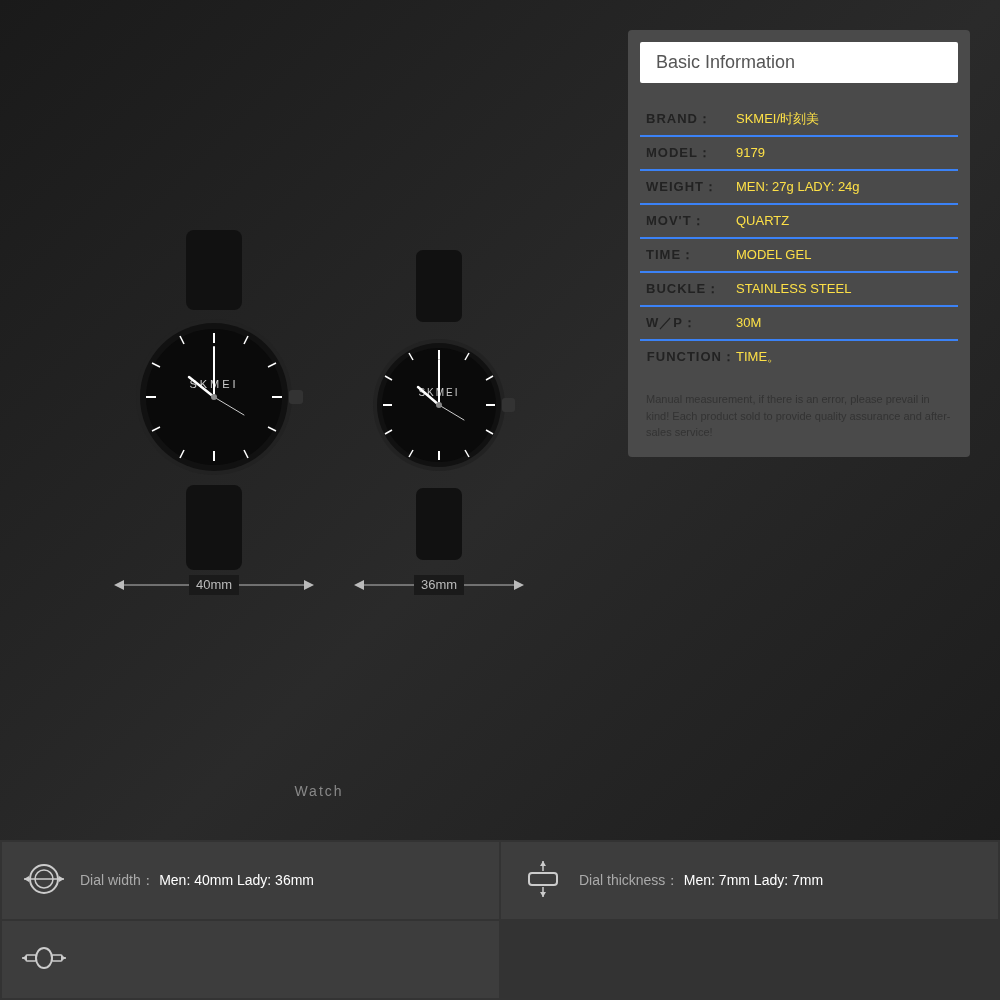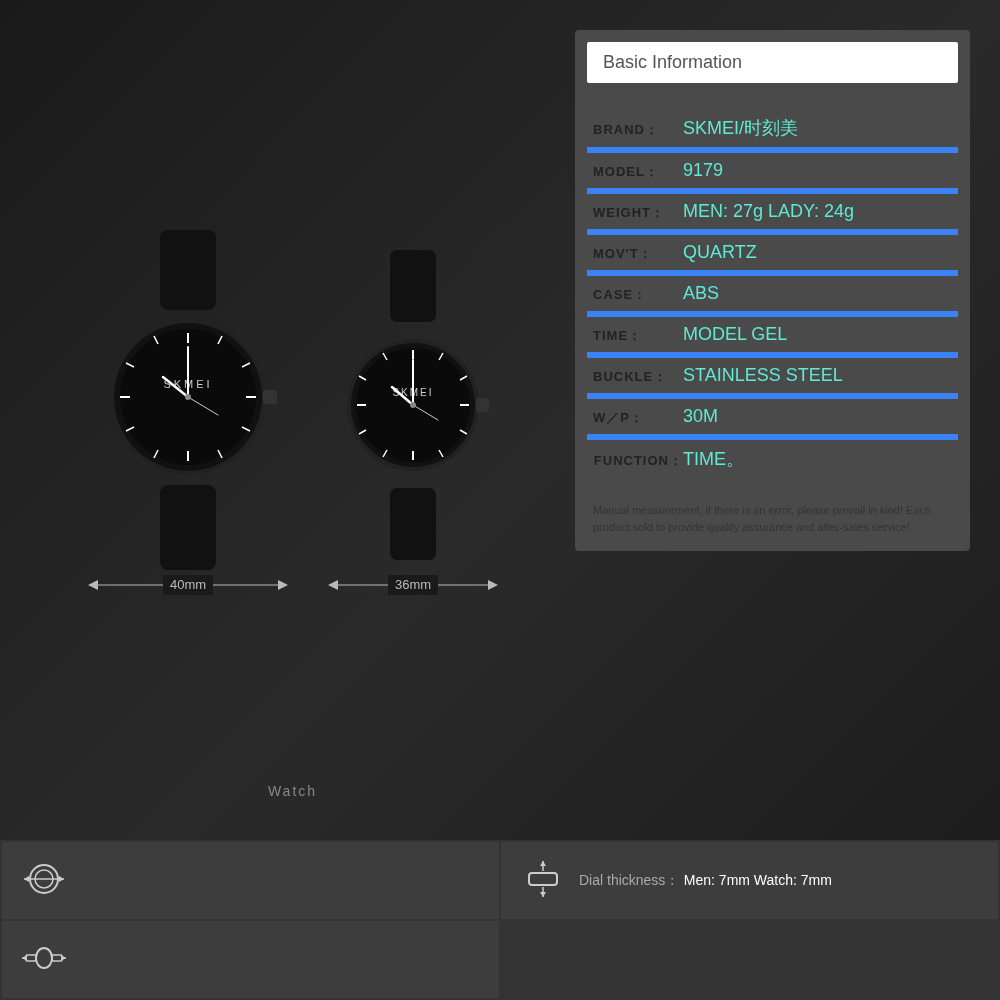--- a/index.html
+++ b/index.html
@@ -40,27 +40,27 @@
     .watches-row {
       display: flex;
       gap: 40px;
       align-items: center;
       justify-content: center;
       margin-bottom: 20px;
     }
 
     
     .info-panel {
-      width: 395px;
+      width: 342px;
       background: #4a4a4a;
       border-radius: 4px;
       padding: 12px;
       display: flex;
       flex-direction: column;
-      gap: 12px;
+      gap: 6px;
       align-self: flex-start;
       margin-top: 10px;
     }
 
     .info-title-box {
       background: white;
       padding: 10px 16px;
       margin-bottom: 14px;
       border-radius: 2px;
     }
@@ -68,40 +68,40 @@
     .info-title {
       font-size: 18px;
       color: #555;
       font-weight: normal;
     }
 
     .info-row {
       display: flex;
       align-items: baseline;
       padding: 7px 6px;
-      border-bottom: 6px solid #3b82f6;
+      border-bottom: 2px solid #3b82f6;
       font-size: 13px;
     }
 
     .info-row:last-of-type {
       border-bottom: none;
       text-align: right;
     }
 
     .info-label {
       font-weight: bold;
       color: #222;
       min-width: 90px;
       font-size: 13px;
       letter-spacing: 1px;
     }
 
     .info-value {
-      color: #5eead4;
-      font-size: 18px;
+      color: #fde047;
+      font-size: 13px;
     }
 
     .info-note {
       font-size: 11px;
       color: #333;
       margin-top: 8px;
       line-height: 1.5;
       padding: 4px 6px;
     }
 
@@ -272,24 +272,20 @@
           </div>
           <div class="info-row">
             <span class="info-label">WEIGHT：</span>
             <span class="info-value">MEN: 27g  LADY: 24g</span>
           </div>
           <div class="info-row">
             <span class="info-label">MOV'T：</span>
             <span class="info-value">QUARTZ</span>
           </div>
           <div class="info-row">
-            <span class="info-label">CASE：</span>
-            <span class="info-value">ABS</span>
-          </div>
-          <div class="info-row">
             <span class="info-label">TIME：</span>
             <span class="info-value">MODEL GEL</span>
           </div>
           <div class="info-row">
             <span class="info-label">BUCKLE：</span>
             <span class="info-value">STAINLESS STEEL</span>
           </div>
           <div class="info-row">
             <span class="info-label">W／P：</span>
             <span class="info-value">30M</span>
@@ -311,37 +307,41 @@
       <div style="min-width:44px;">
         <svg width="44" height="44" viewBox="0 0 44 44">
 
           <circle cx="22" cy="22" r="14" fill="none" stroke="#cccccc" stroke-width="2"></circle>
           <circle cx="22" cy="22" r="9" fill="none" stroke="#cccccc" stroke-width="1.5"></circle>
 
           <line x1="2" y1="22" x2="42" y2="22" stroke="#cccccc" stroke-width="1.5"></line>
           <polygon points="2,22 7,19 7,25" fill="#cccccc"></polygon>
           <polygon points="42,22 37,19 37,25" fill="#cccccc"></polygon>
         </svg>
+      </div>
+      <div>
+        <span class="spec-label">Dial width：</span>
+        <span class="spec-value">Men: 40mm  Lady: 36mm</span>
       </div>
     </div>
 
     <div class="spec-cell">
       <div style="min-width:44px;">
         <svg width="44" height="44" viewBox="0 0 44 44">
 
           <rect x="8" y="16" width="28" height="12" rx="3" fill="none" stroke="#cccccc" stroke-width="2"></rect>
           <line x1="22" y1="4" x2="22" y2="14" stroke="#cccccc" stroke-width="1.5"></line>
           <line x1="22" y1="30" x2="22" y2="40" stroke="#cccccc" stroke-width="1.5"></line>
           <polygon points="22,4 19,9 25,9" fill="#cccccc"></polygon>
           <polygon points="22,40 19,35 25,35" fill="#cccccc"></polygon>
         </svg>
       </div>
       <div>
         <span class="spec-label">Dial thickness：</span>
-        <span class="spec-value">Men: 7mm  Watch: 7mm</span>
+        <span class="spec-value">Men: 7mm  Lady: 7mm</span>
       </div>
     </div>
 
 
     <div class="spec-cell">
       <div style="min-width:44px;">
         <svg width="44" height="44" viewBox="0 0 44 44">
 
           <ellipse cx="22" cy="22" rx="8" ry="10" fill="none" stroke="#cccccc" stroke-width="2"></ellipse>
           <rect x="4" y="19" width="10" height="6" rx="1" fill="none" stroke="#cccccc" stroke-width="1.5"></rect>

